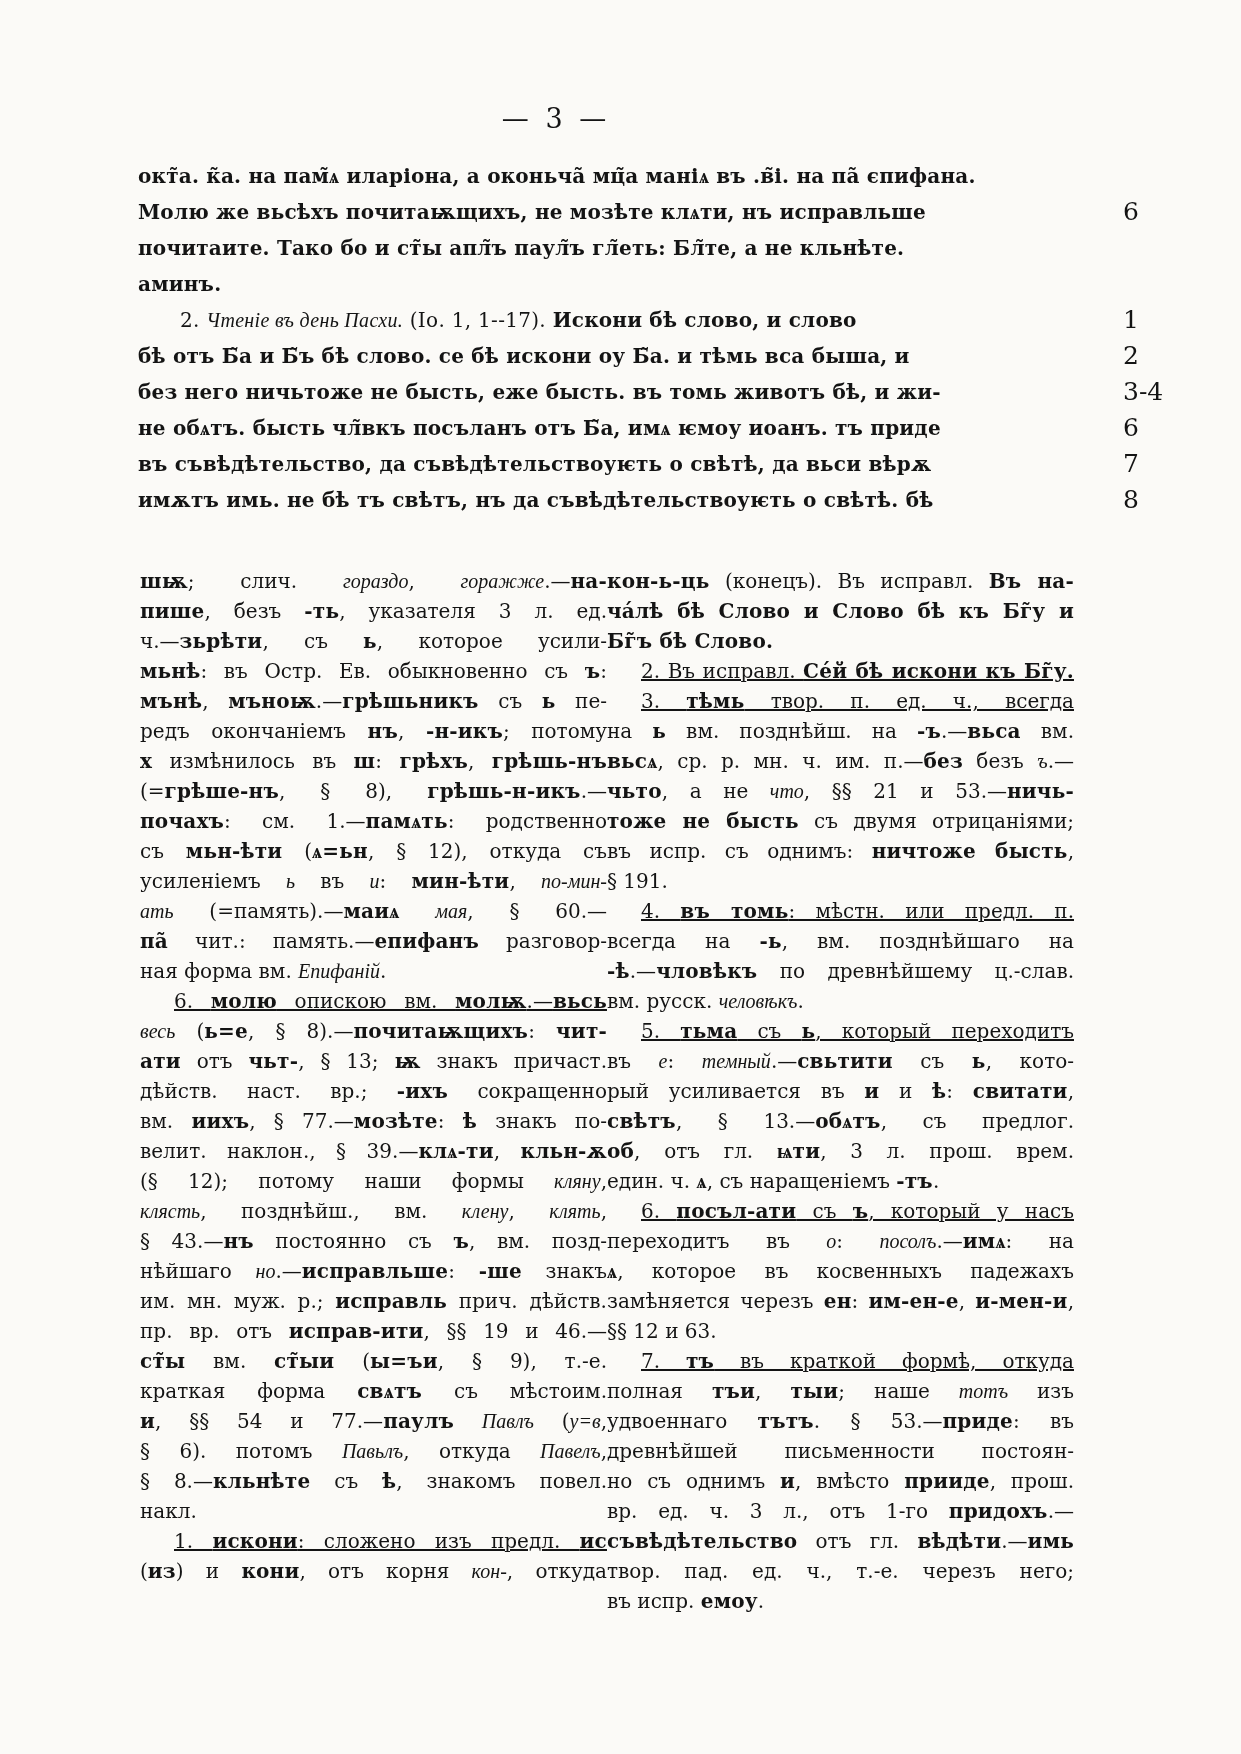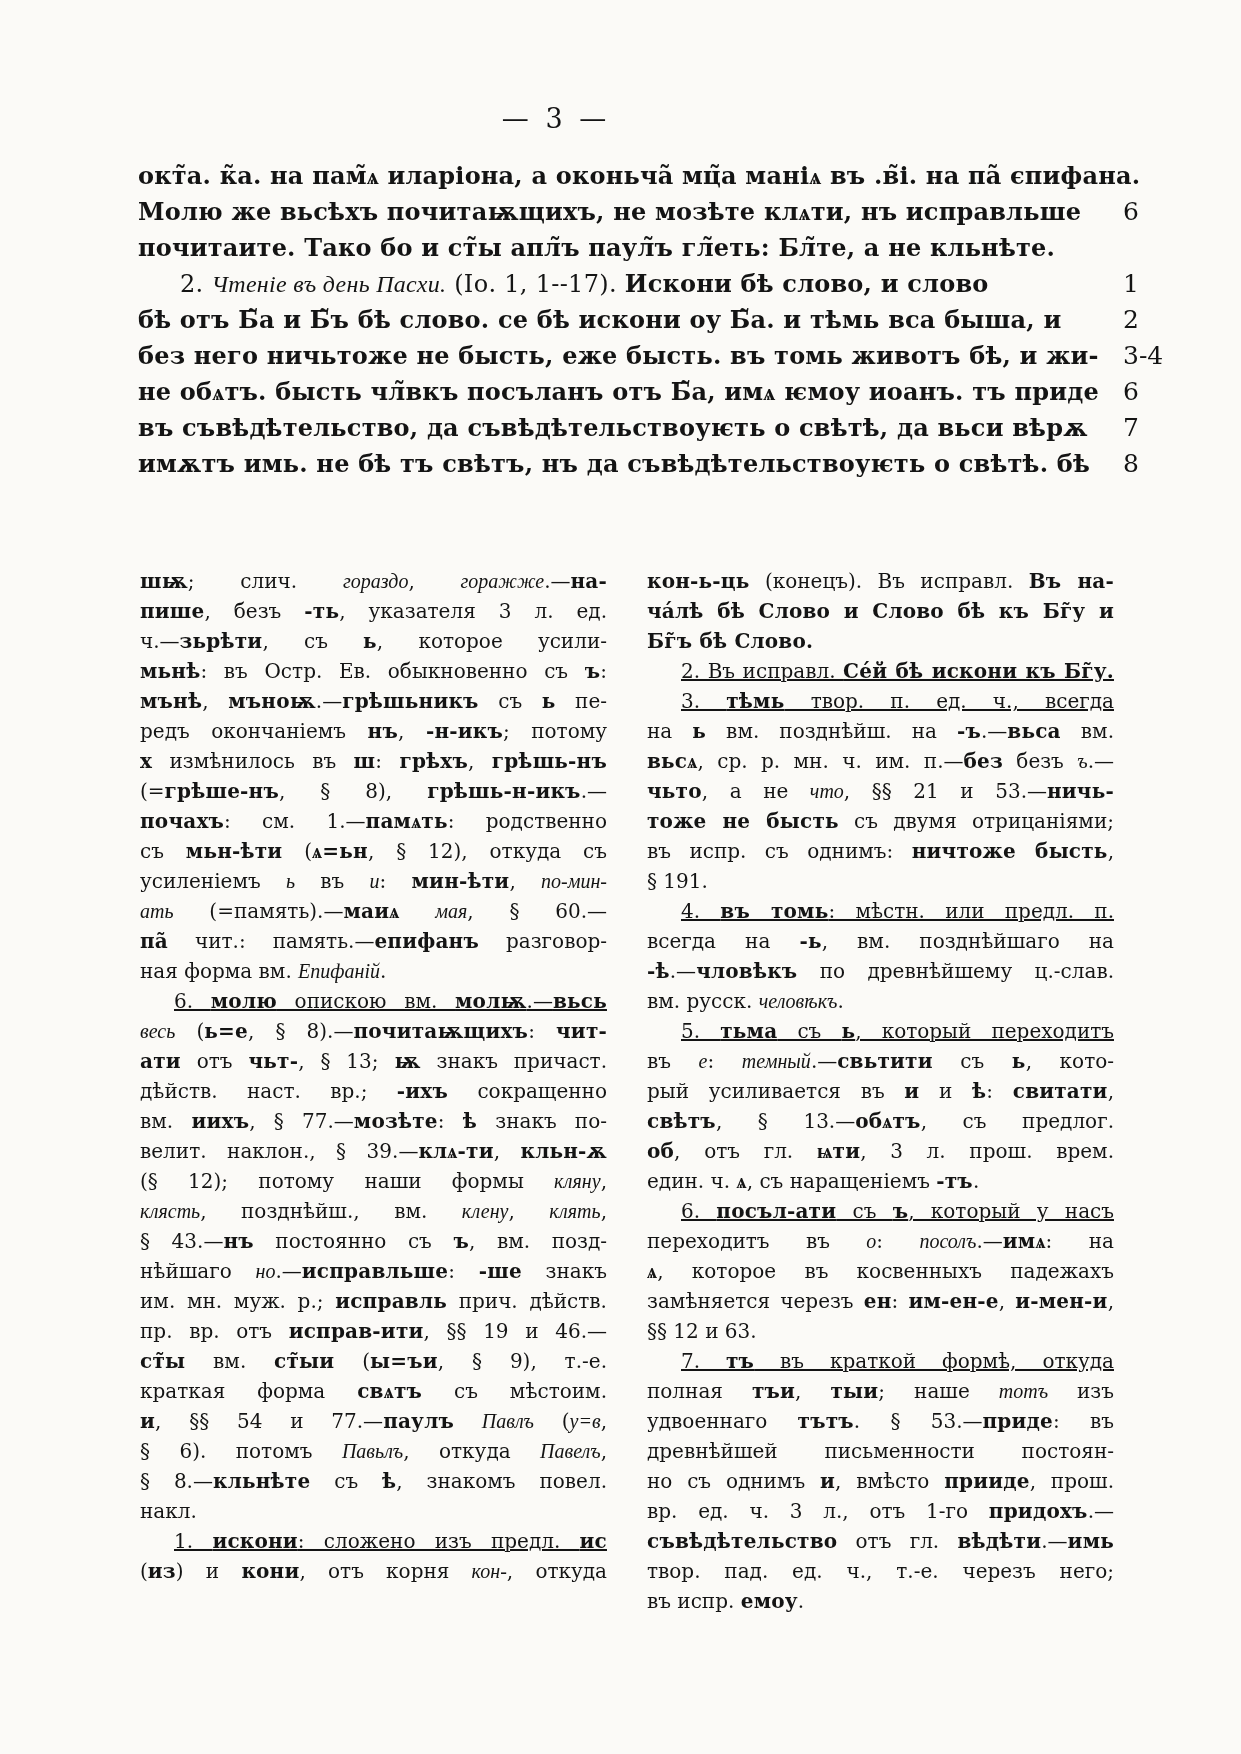--- a/index.html
+++ b/index.html
@@ -25,41 +25,40 @@
     position:absolute;
     top:158px;left:138px;
     width:1060px;
   }
   .mline{
     position:relative;
     height:36px;
     line-height:36px;
   }
   .mtext{
-    font-size:24px;
+    font-size:20px;
     line-height:36px;
     white-space:nowrap;
     letter-spacing:0.3px;
   }
   .mline .mtext.indent{padding-left:42px;}
   .mnum{
     position:absolute;
     left:985px;top:0;
     font-size:25px;
     font-weight:400;
     line-height:36px;
     letter-spacing:0;
   }
   
   .columns{
     position:absolute;
     top:566px;left:140px;
     width:974px;
     display:flex;
-    gap:40px;
   }
   .col{width:467px;}
   .cline{
     font-size:20px;
     line-height:30px;
     height:30px;
     overflow:hidden;
     text-align:justify;
     text-align-last:justify;
   }
@@ -78,20 +77,24 @@
       <div class="mline">
         <div class="mtext"><span class="cs">окт̃а. к̃а. на пам̃ѧ иларіона, а оконьча̃ мц̃а маніѧ въ .в̃і. на па̃ єпифана.</span></div>
         <div class="mnum"></div>
       </div>
       <div class="mline">
         <div class="mtext"><span class="cs">Молю же вьсѣхъ почитаѭщихъ, не мозѣте клѧти, нъ исправльше</span></div>
         <div class="mnum">6</div>
       </div>
       <div class="mline">
         <div class="mtext"><span class="cs">почитаите. Тако бо и ст̃ы апл̃ъ паул̃ъ гл̃еть: Бл̃те, а не кльнѣте.</span></div>
+        <div class="mnum"></div>
+      </div>
+      <div class="mline">
+        <div class="mtext end"><span class="cs">аминъ.</span></div>
         <div class="mnum"></div>
       </div>
       <div class="mline">
         <div class="mtext indent">2. <span class="it">Чтеніе въ день Пасхи.</span> (Іо. 1, 1--17). <span class="cs">Искони бѣ слово, и слово</span></div>
         <div class="mnum">1</div>
       </div>
       <div class="mline">
         <div class="mtext"><span class="cs">бѣ отъ Б̃а и Б̃ъ бѣ слово. се бѣ искони оу Б̃а. и тѣмь вса быша, и</span></div>
         <div class="mnum">2</div>
       </div>

